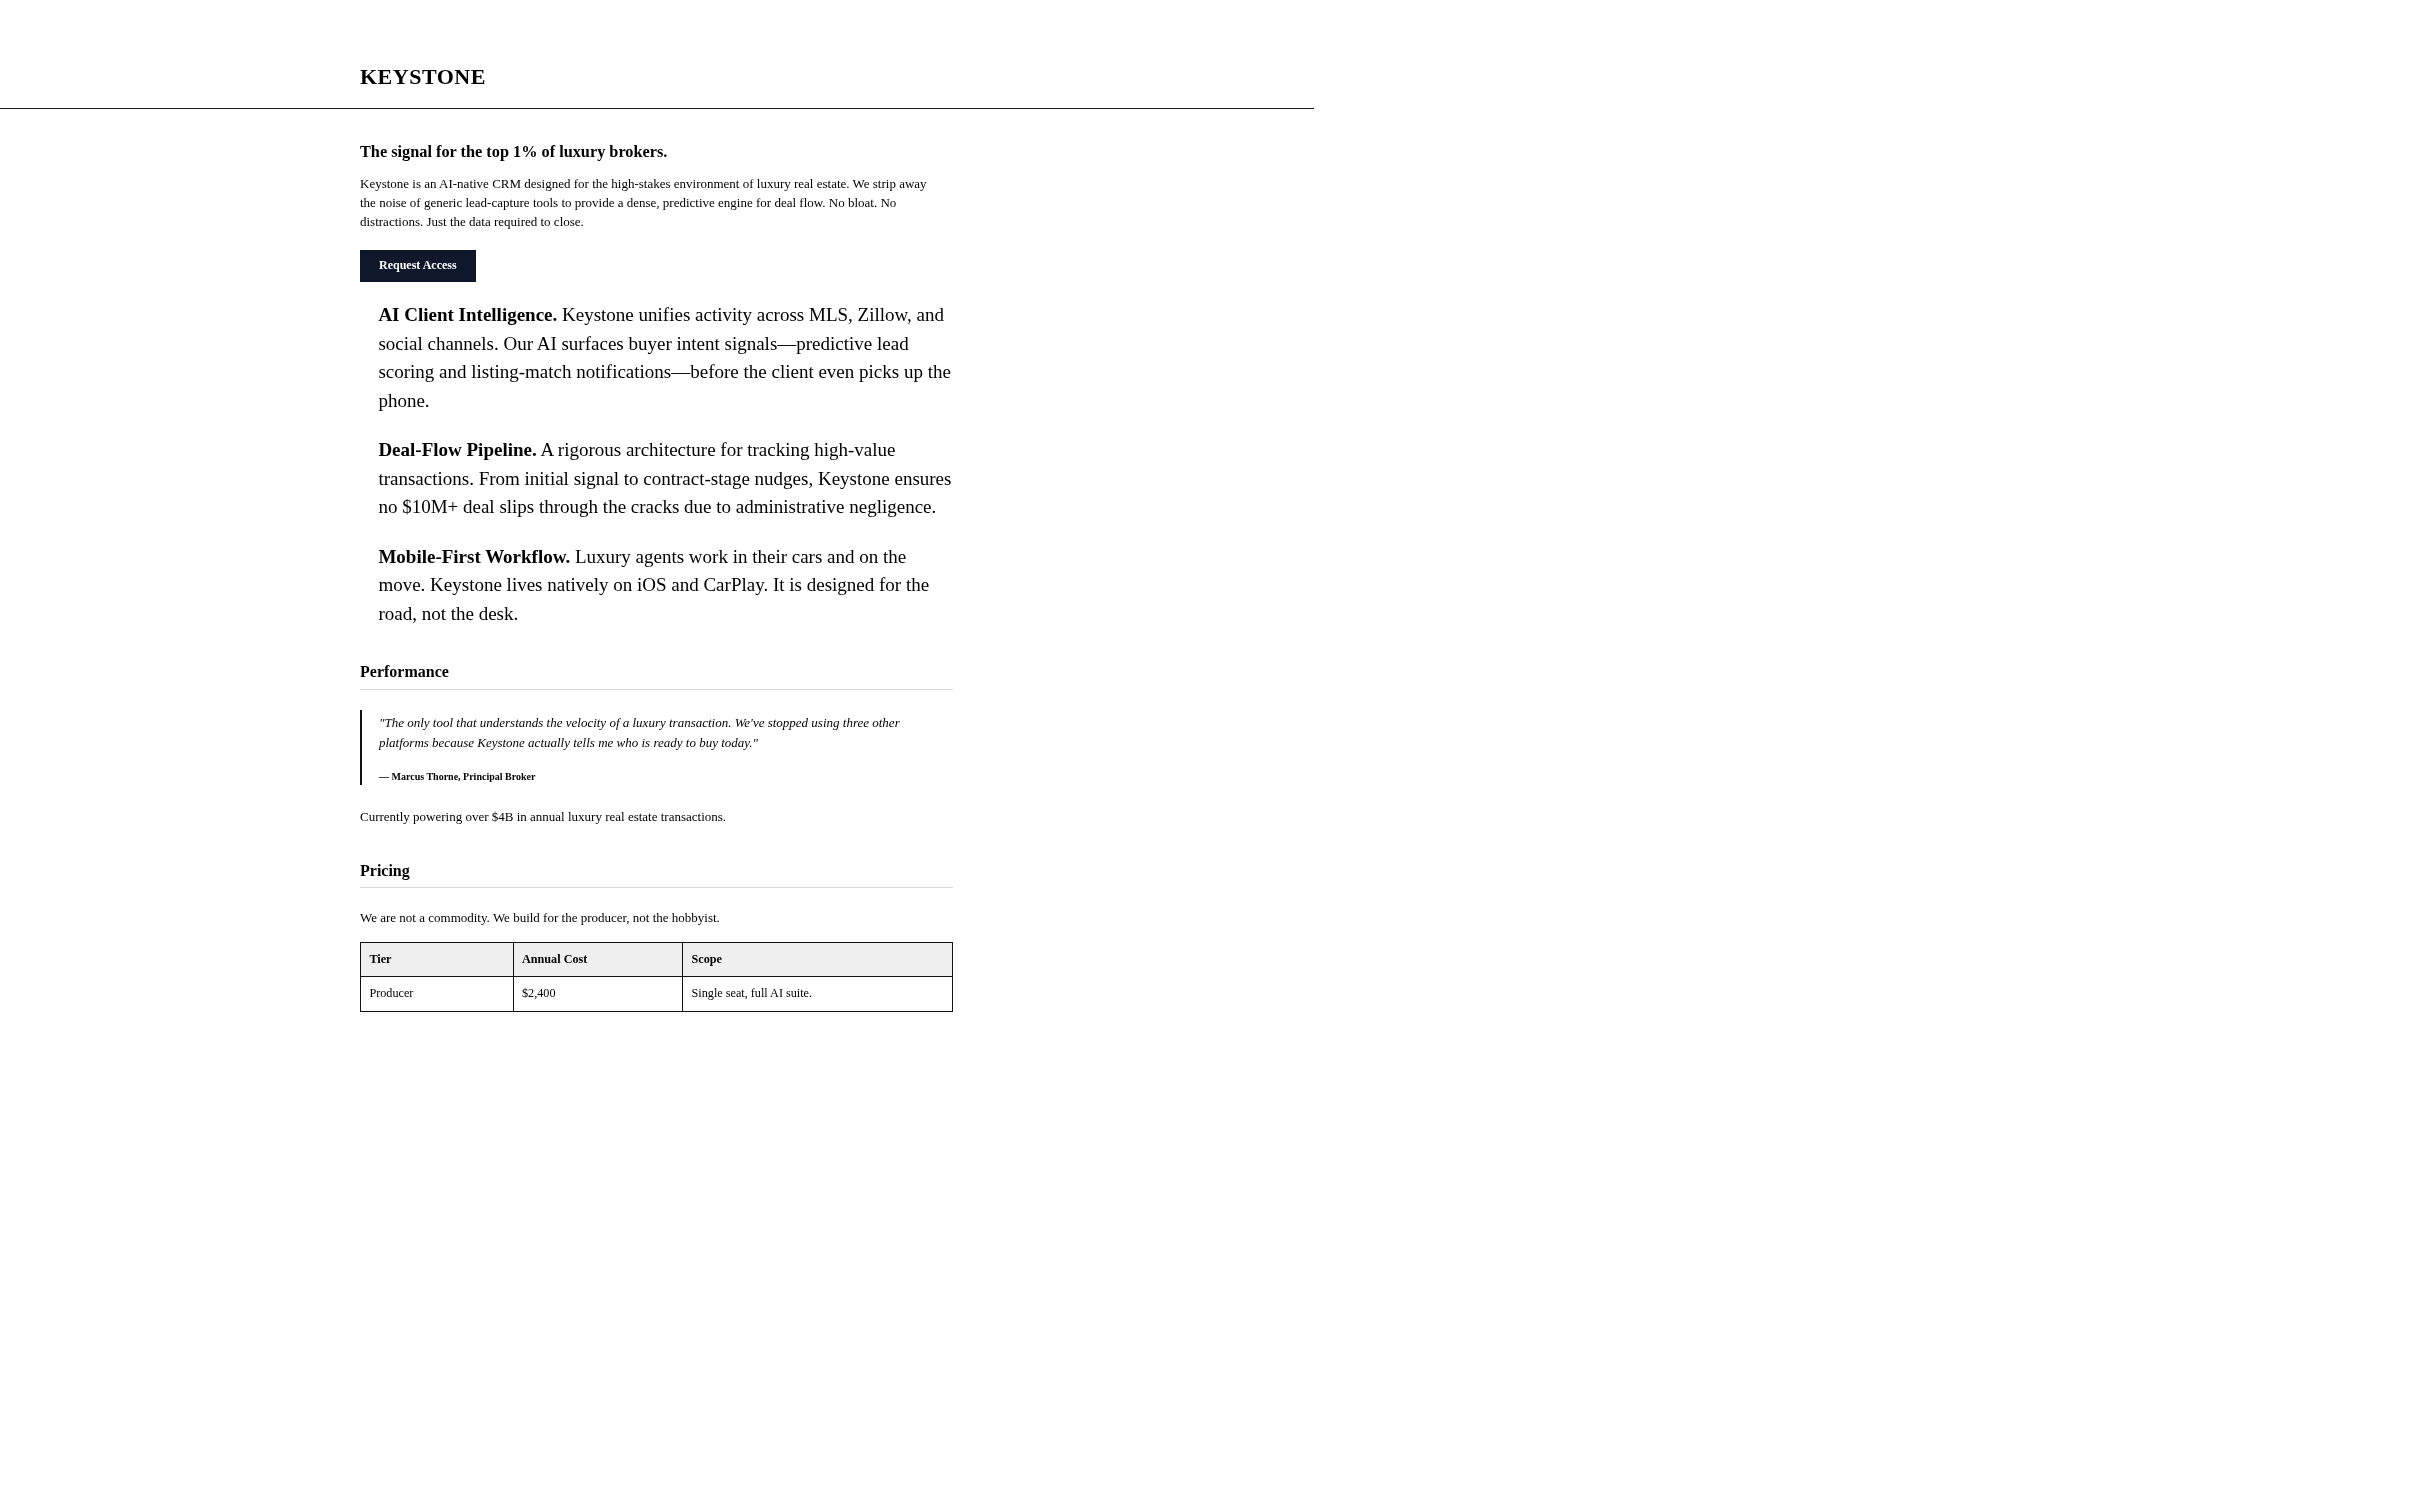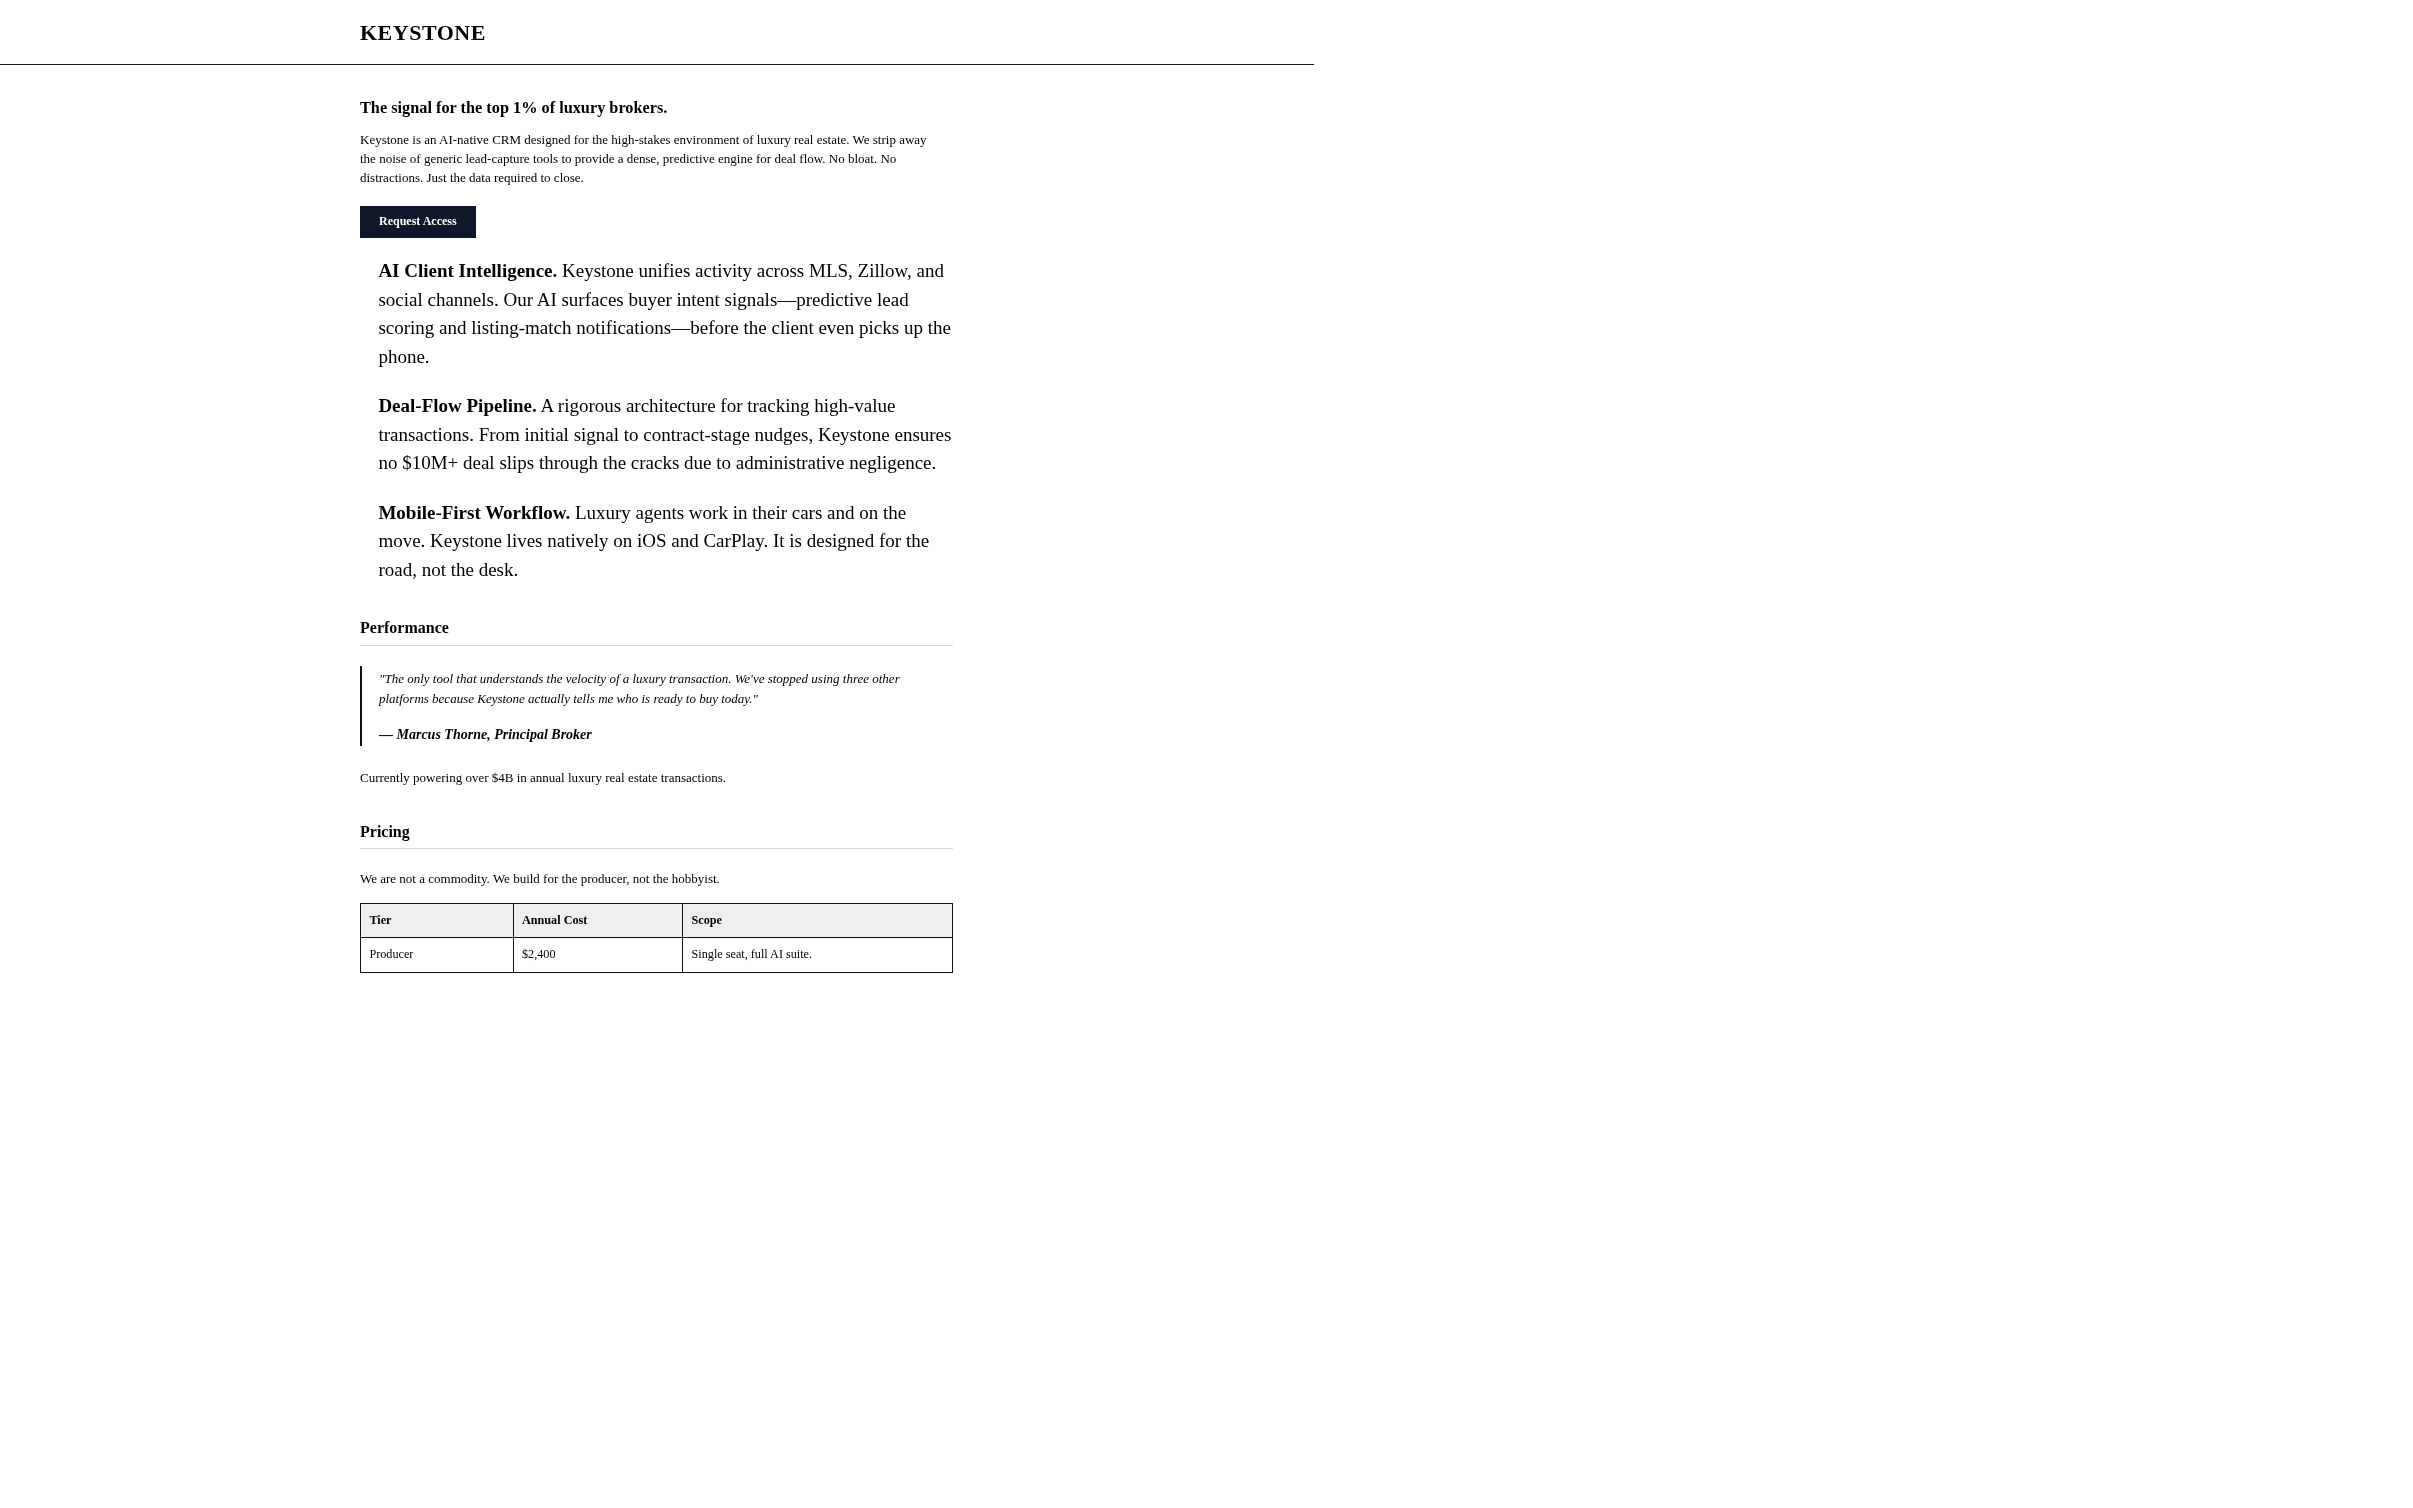--- a/index.html
+++ b/index.html
@@ -18,20 +18,21 @@
     width: 1314px;
     position: relative;
   }
   
   .site-header {
     border-bottom: 0.8px solid #1a1a1a;
     height: 65px;
     box-sizing: border-box;
     display: flex;
     align-items: center;
+    margin-top: 44px;
   }
   .header-inner {
     width: 100%;
     padding-left: 360px;
     box-sizing: border-box;
   }
   .brand {
     font-family: "Liberation Serif", "DejaVu Serif", serif;
     font-weight: bold;
     font-size: 22px;
@@ -100,23 +101,22 @@
     border-left: 2.5px solid #111111;
     max-width: 553px;
   }
   .quote-text {
     font-style: italic;
     font-size: 13px;
     line-height: 1.5;
     margin: 0;
   }
   .quote-attr {
-    font-style: italic;
-    font-weight: bold;
-    font-size: 14px;
+    font-weight: bold;
+    font-size: 10px;
     margin: 18.4px 0 0 0;
   }
   p.note {
     font-size: 13px;
     line-height: 1.5;
     margin: 22px 0 0 0;
   }
   p.pricing-sub {
     font-size: 13px;
     line-height: 1.5;

